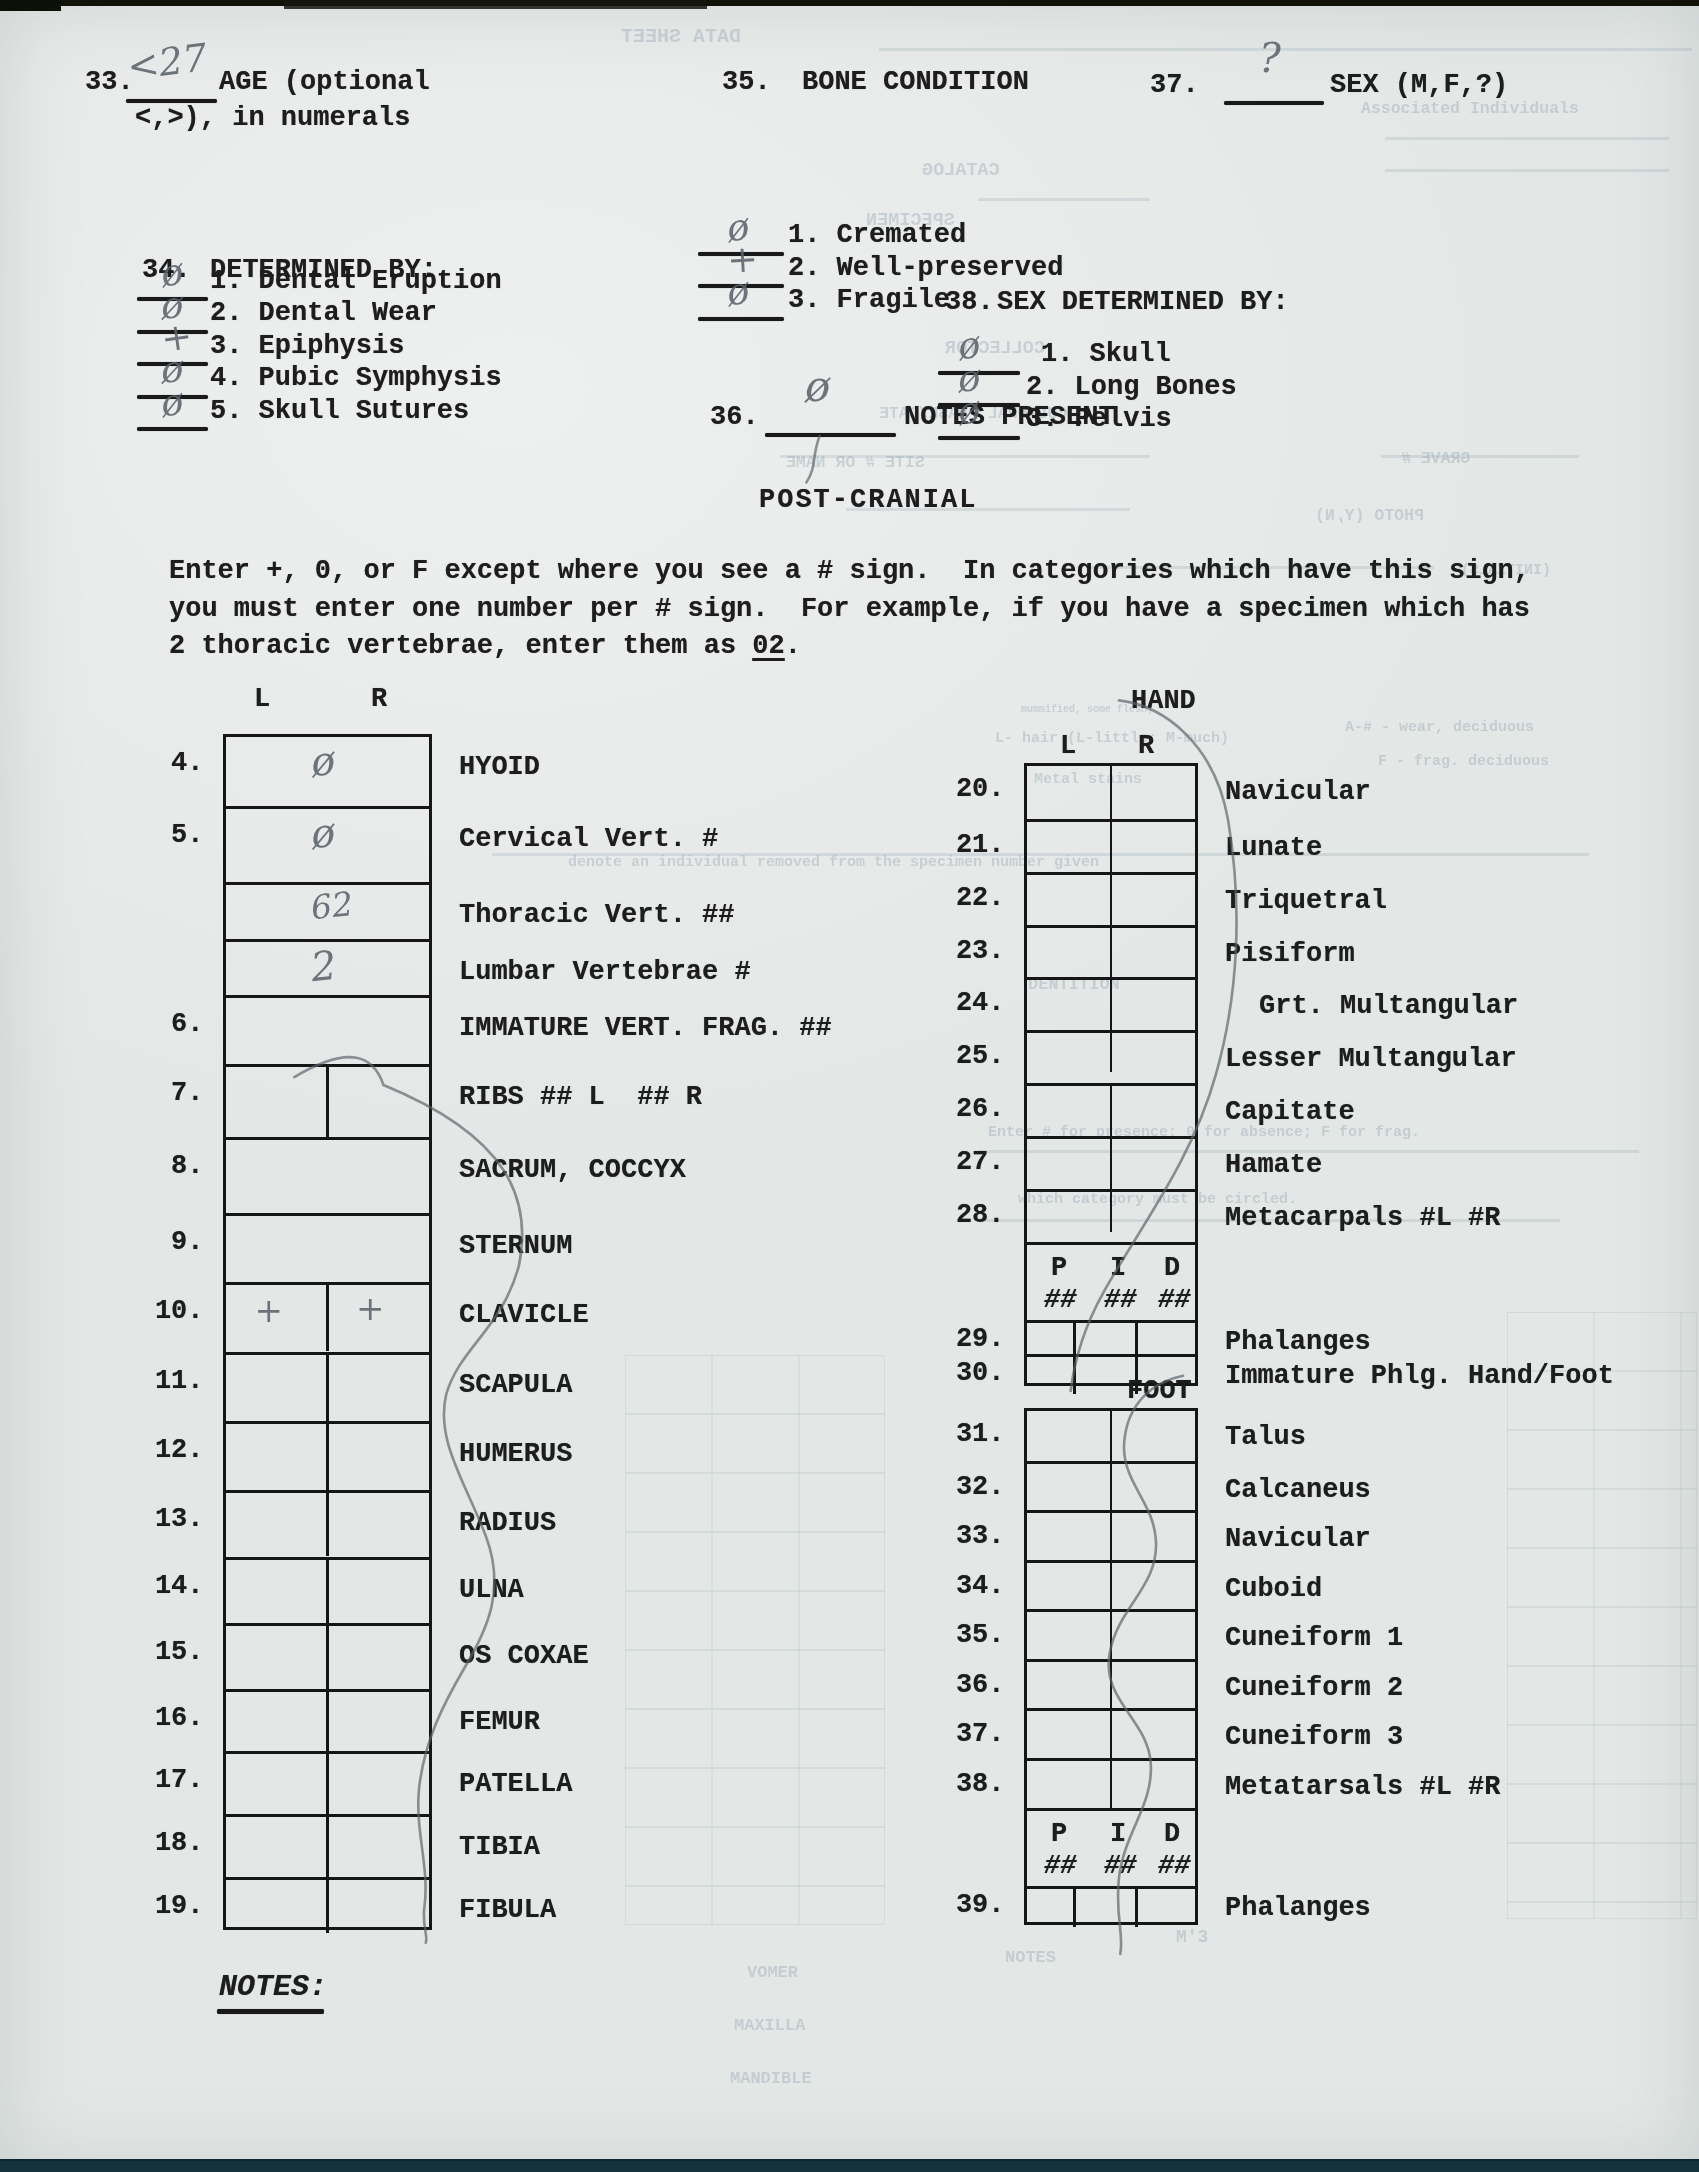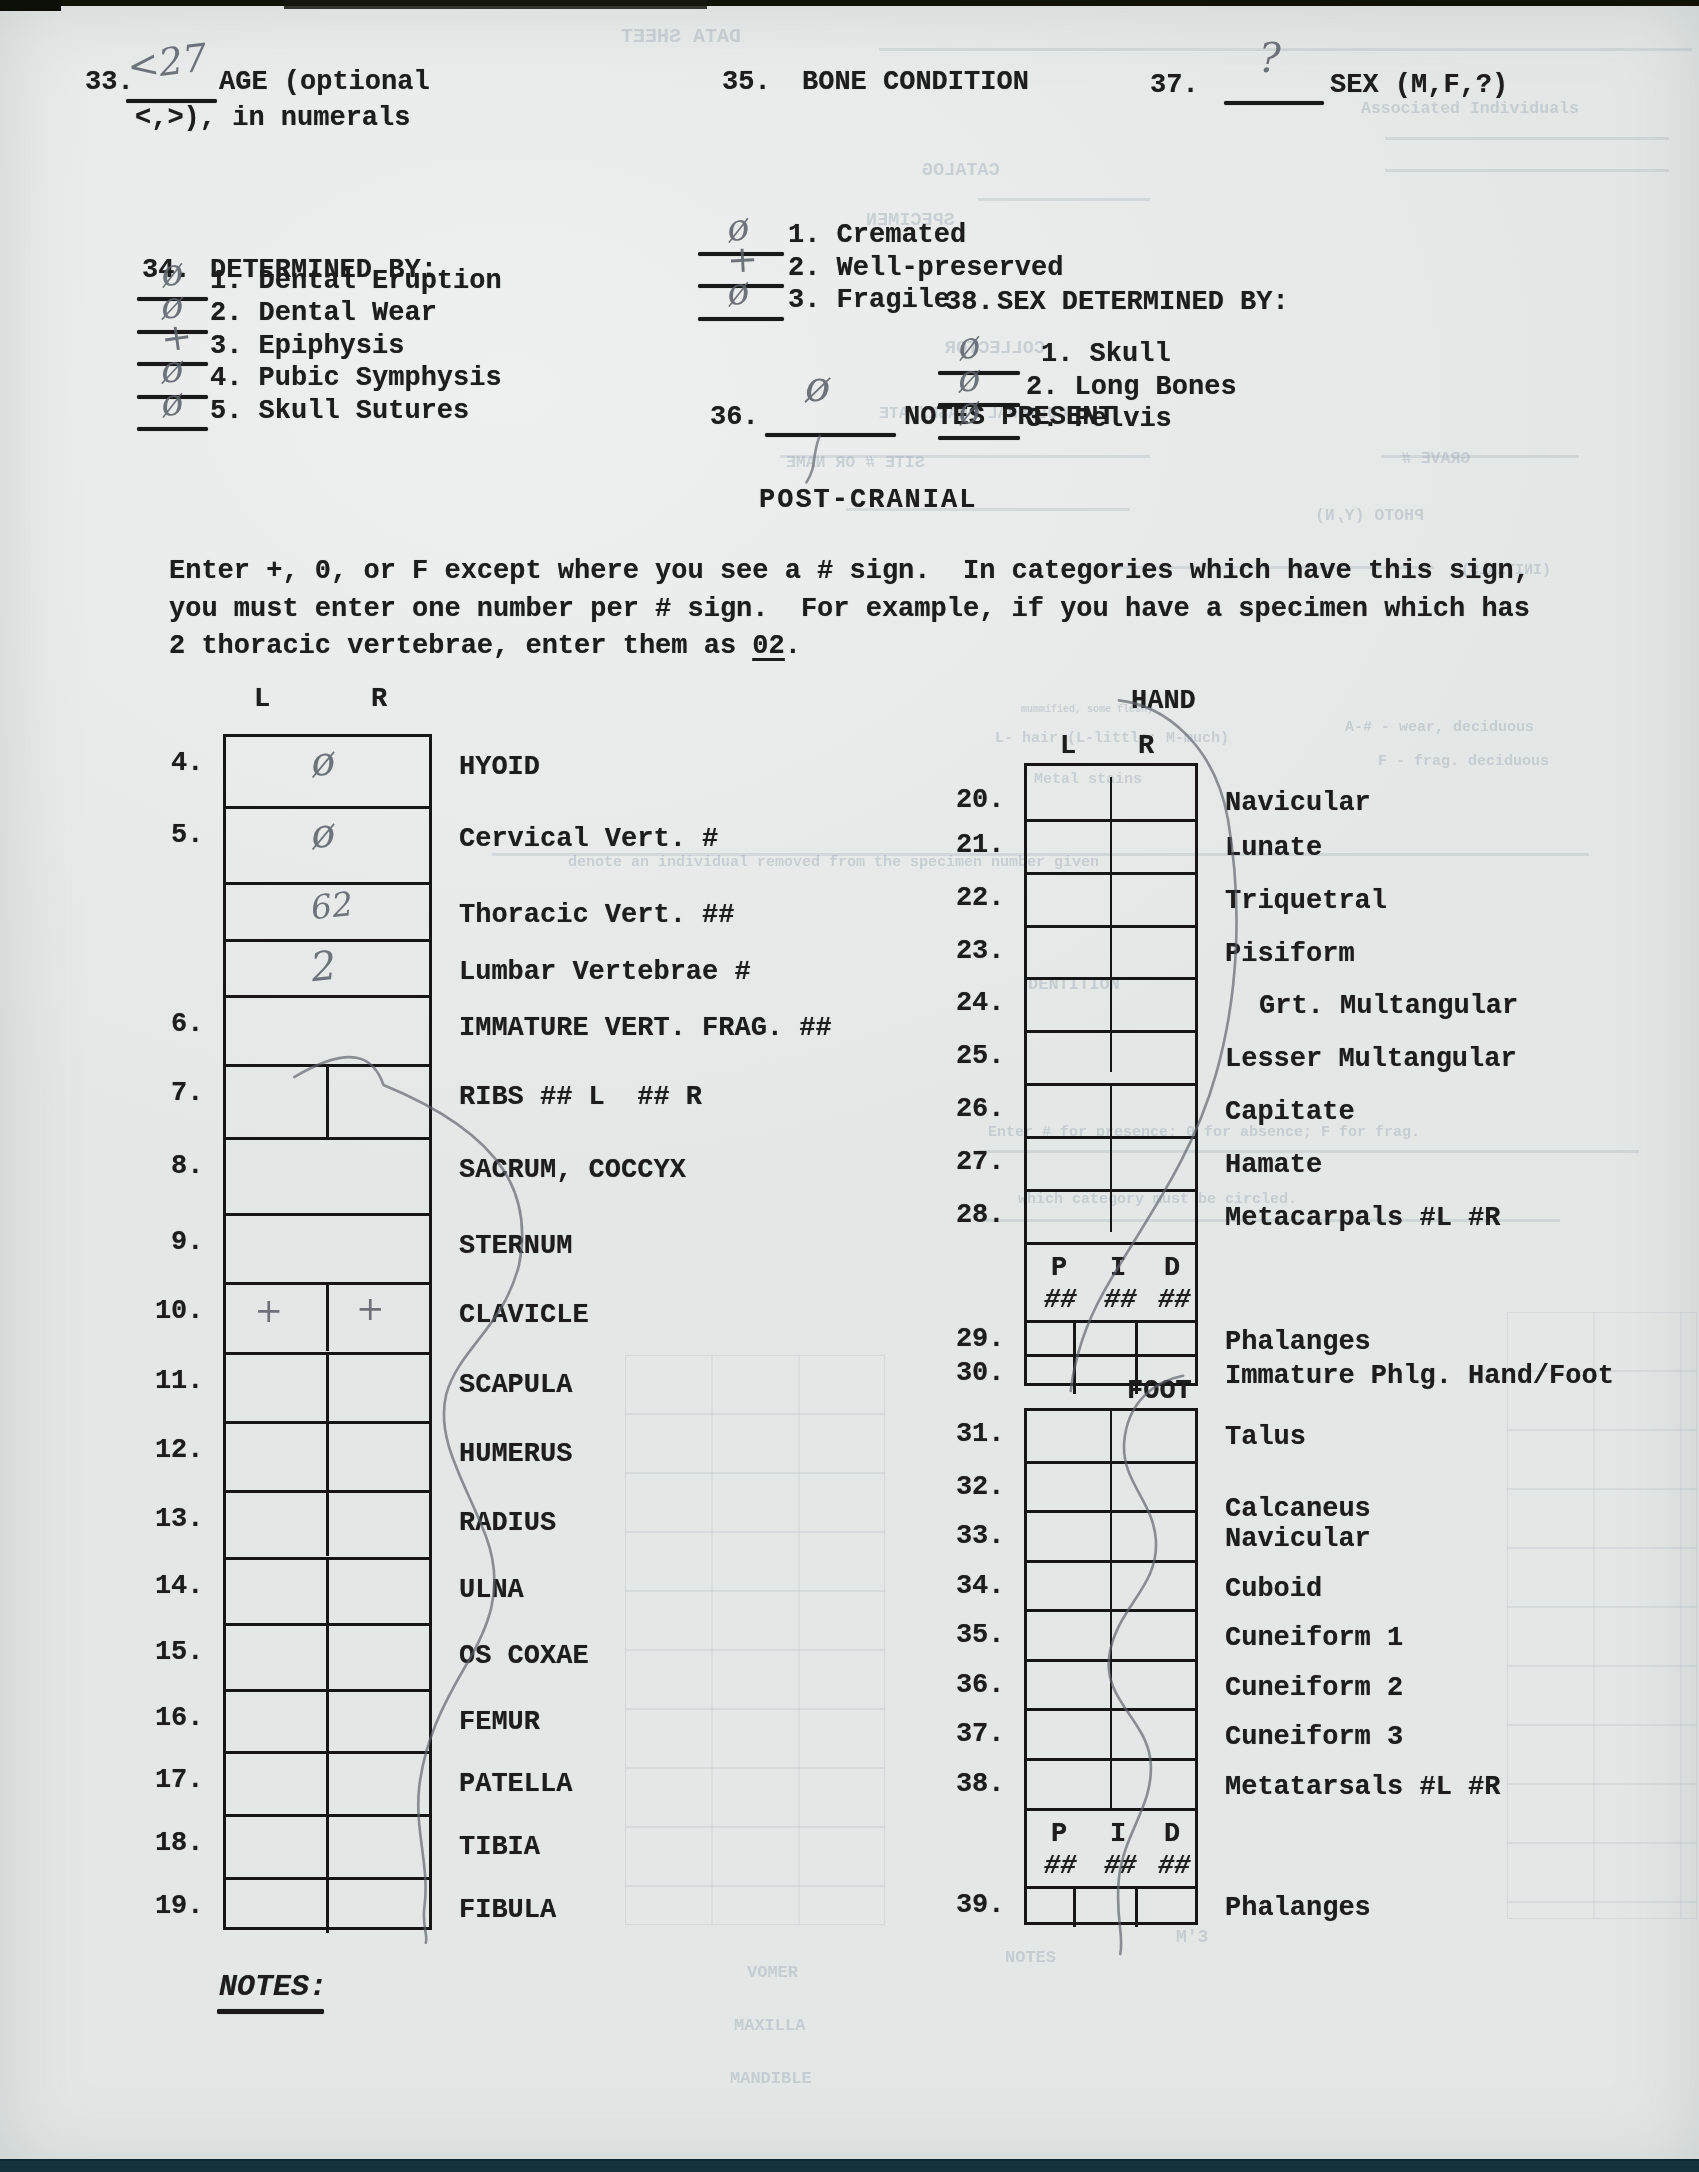--- a/index.html
+++ b/index.html
@@ -278,21 +278,21 @@
         <div class="vdiv"></div>
         <span class="rownum" style="top: 10.6px;">19.</span>
         <span class="rowlabel" style="top: 14.5px;">FIBULA</span>
       </div>
     </div>
 
   <span class="typed" style="left:1131px;top:687px;">HAND</span>
   <span class="typed" style="left:1060px;top:732px;">L</span>
   <span class="typed" style="left:1138px;top:732px;">R</span>
   <div class="tbox" id="hand-table" style="left:1024px;top:763px;width:174px;height:623px;">
-      <div class="trow first" style="top: 11px; height: 53px;">
+      <div class="trow first" style="top: 0px; height: 53px;">
         <div class="vdiv"></div>
         <span class="rownum" style="top: 8px;">20.</span>
         <span class="rowlabel" style="top: 10.6px;">Navicular</span>
       </div>
       <div class="trow" style="top: 53px; height: 53px;">
         <div class="vdiv"></div>
         <span class="rownum" style="top: 8px;">21.</span>
         <span class="rowlabel" style="top: 10.6px;">Lunate</span>
       </div>
       <div class="trow" style="top: 106px; height: 53px;">
@@ -355,21 +355,21 @@
   <span class="typed" style="left:1127px;top:1377px;">FOOT</span>
   <div class="tbox" id="foot-table" style="left:1024px;top:1408px;width:174px;height:517px;">
       <div class="trow first" style="top: 0px; height: 50px;">
         <div class="vdiv"></div>
         <span class="rownum" style="top: 8px;">31.</span>
         <span class="rowlabel" style="top: 10.6px;">Talus</span>
       </div>
       <div class="trow" style="top: 50px; height: 50px;">
         <div class="vdiv"></div>
         <span class="rownum" style="top: 8px;">32.</span>
-        <span class="rowlabel" style="top: 10.6px; margin-top: 19px;">Calcaneus</span>
+        <span class="rowlabel" style="top: 10.6px;">Calcaneus</span>
       </div>
       <div class="trow" style="top: 99px; height: 50px;">
         <div class="vdiv"></div>
         <span class="rownum" style="top: 8px;">33.</span>
         <span class="rowlabel" style="top: 10.6px;">Navicular</span>
       </div>
       <div class="trow" style="top: 149px; height: 50px;">
         <div class="vdiv"></div>
         <span class="rownum" style="top: 8px;">34.</span>
         <span class="rowlabel" style="top: 10.6px;">Cuboid</span>

